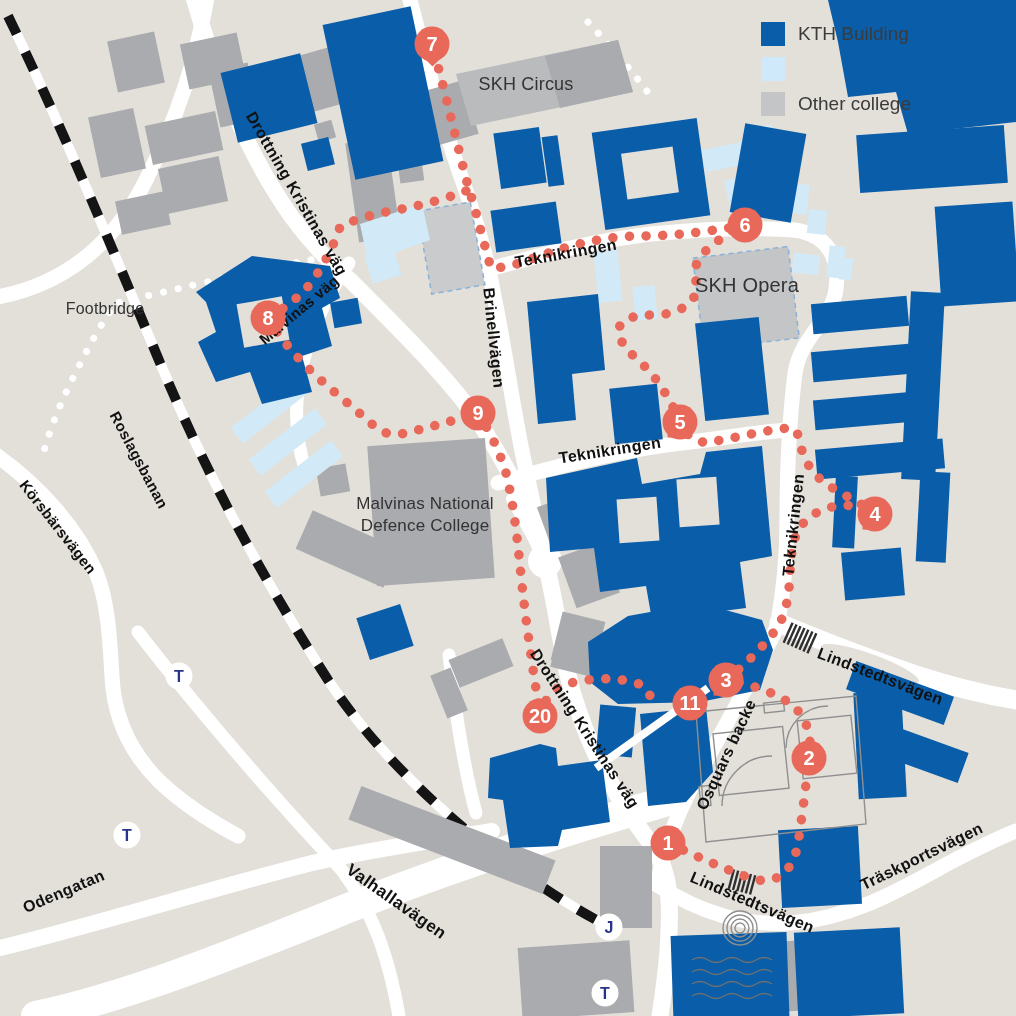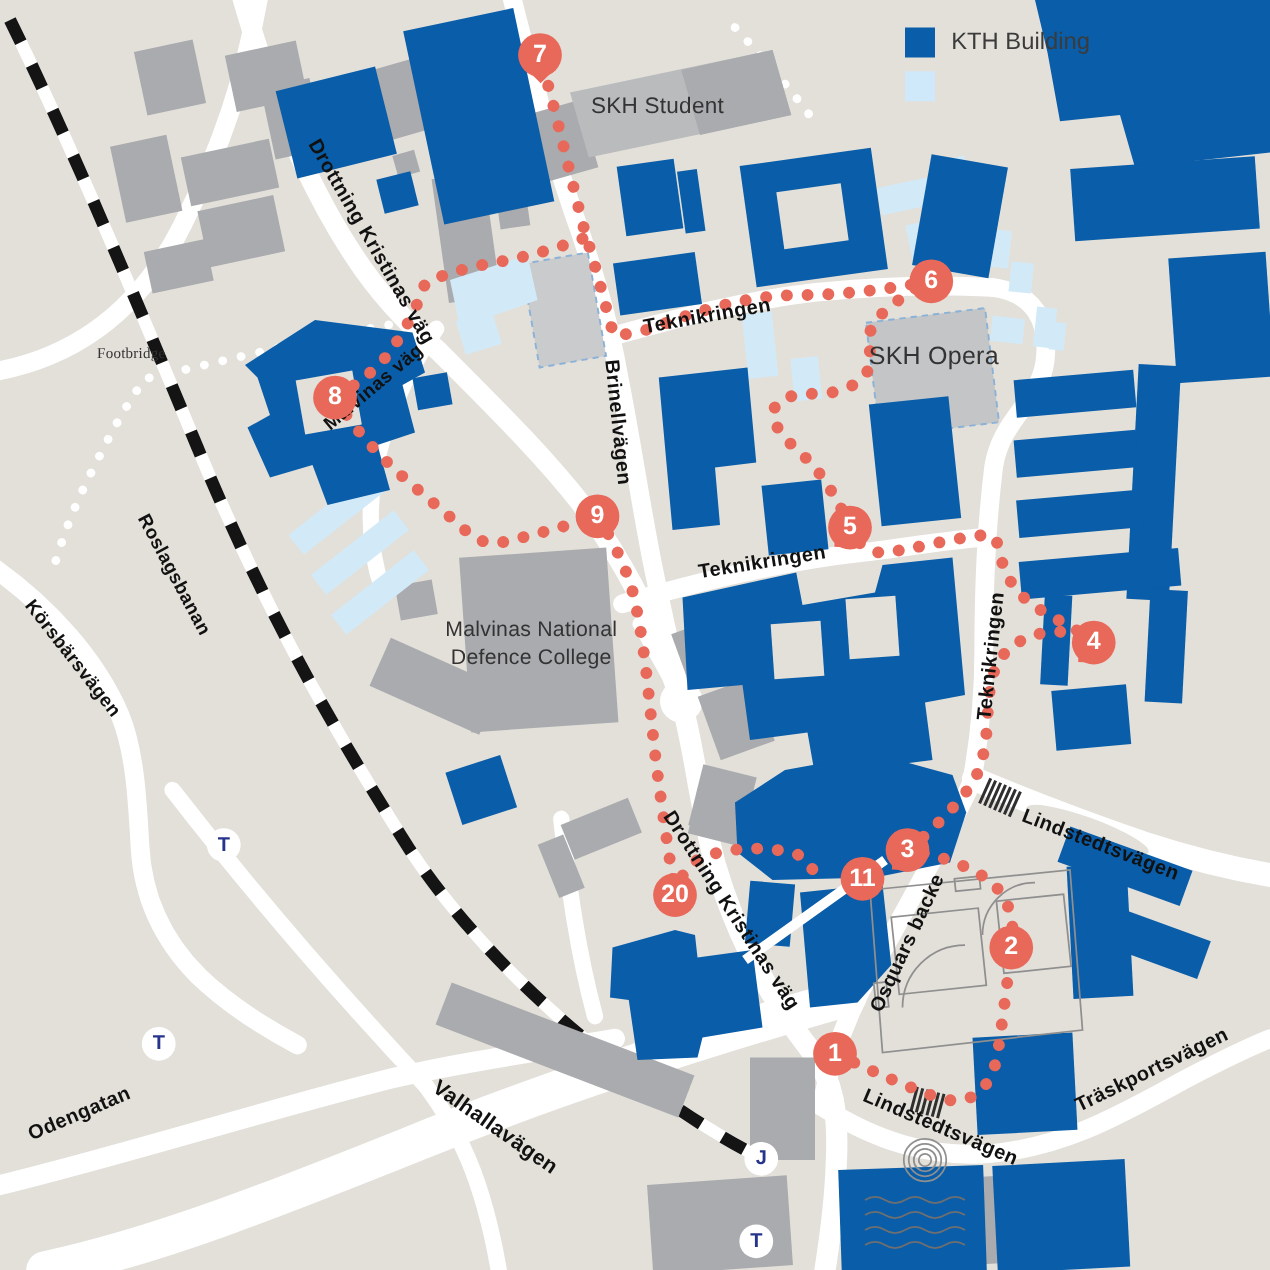--- a/index.html
+++ b/index.html
@@ -26,21 +26,21 @@
   .route-marker .tail{position:absolute;width:0;height:0;border:9px solid transparent;
     border-top-color:var(--c-route,#e8695a);z-index:1;}
   .tail-b{left:50%;bottom:-14px;margin-left:-9px;}
   .tail-bl{left:-4px;bottom:-7px;transform:rotate(48deg);}
   .station{
     position:absolute;width:27px;height:27px;border-radius:50%;background:#fff;
     color:var(--c-station,#27348b);font-weight:700;font-size:16px;
     display:flex;align-items:center;justify-content:center;
     transform:translate(-50%,-50%);
   }
-  .legend{position:absolute;left:724px;top:22px;display:flex;flex-direction:column;gap:11px;}
+  .legend{position:absolute;left:761px;top:22px;display:flex;flex-direction:column;gap:11px;}
   .legend-row{display:flex;align-items:center;gap:13px;}
   .swatch{width:24px;height:24px;flex:0 0 24px;}
   .legend-label{font-size:19px;color:#3b3b3b;}
 </style>
 </head>
 <body>
 
 <div id="map">
 
   <svg width="1016" height="1016" viewBox="0 0 1016 1016">
@@ -225,26 +225,26 @@
          M 875,514 C 856,498 832,492 815,474 C 805,463 800,447 797,431 C 795,429 792,428 788,428 C 758,431 729,440 707,442 C 697,443 688,436 684,430 L 680,422
          M 680,422 C 673,405 664,390 652,374 C 640,360 621,349 619,333 C 617,320 632,315 652,315 C 672,315 686,309 694,297 C 700,287 692,276 697,263 C 703,250 716,243 724,236 C 732,230 740,227 745,225
          M 745,225 C 712,231 676,236 640,236 C 602,236 562,247 526,261 C 512,266 500,268 491,268 C 484,244 477,214 468,186 C 459,152 448,104 441,78 C 437,62 434,52 432,44
          M 466,191 C 444,199 420,206 396,210 C 374,214 352,220 340,227 C 332,250 322,268 310,284 C 297,300 281,310 268,318
          M 268,318 C 279,336 292,352 307,367 C 327,387 352,406 373,425 C 381,432 391,436 401,434 C 427,428 452,421 478,413
          M 478,413 C 490,432 500,452 506,473 C 512,497 515,521 518,546 C 521,576 524,606 529,641 C 533,671 537,694 540,716
          M 540,716 C 544,701 551,690 564,685 C 589,677 619,677 639,684 C 646,687 650,694 653,703" stroke="var(--c-route)" stroke-width="9.5" stroke-linecap="round" stroke-dasharray="0.1 16.5" fill="none"></path>
   </svg>
 
   <div id="labels-layer" class="layer">
-      <div class="map-label place" style="left: 105px; top: 283px; font-size: 12px; font-family: Liberation Serif, serif; --r: 0deg;">Footbridge</div>
+      <div class="map-label place" style="left: 105px; top: 309px; font-size: 16px; --r: 0deg;">Footbridge</div>
       <div class="map-label street" style="left: 296px; top: 194px; font-size: 16px; --r: 60deg;">Drottning Kristinas väg</div>
       <div class="map-label street" style="left: 299px; top: 310px; font-size: 15px; --r: -40deg;">Malvinas väg</div>
       <div class="map-label street" style="left: 493px; top: 338px; font-size: 16px; --r: 84deg;">Brinellvägen</div>
       <div class="map-label street" style="left: 566px; top: 254px; font-size: 16px; --r: -10deg;">Teknikringen</div>
-      <div class="map-label place" style="left: 526px; top: 85px; font-size: 18px; --r: 0deg;">SKH Student</div>
+      <div class="map-label place" style="left: 526px; top: 85px; font-size: 18px; --r: 0deg;">SKH Circus</div>
       <div class="map-label place" style="left: 747px; top: 285px; font-size: 20px; --r: 0deg;">SKH Opera</div>
       <div class="map-label street" style="left: 139px; top: 460px; font-size: 15px; --r: 62deg;">Roslagsbanan</div>
       <div class="map-label street" style="left: 58px; top: 527px; font-size: 15px; --r: 52deg;">Körsbärsvägen</div>
       <div class="map-label street" style="left: 610px; top: 451px; font-size: 16px; --r: -9deg;">Teknikringen</div>
       <div class="map-label street" style="left: 794px; top: 525px; font-size: 16px; --r: -84deg;">Teknikringen</div>
       <div class="map-label place" style="left: 425px; top: 515px; font-size: 17px; --r: 0deg;">Malvinas National
 Defence College</div>
       <div class="map-label street" style="left: 880px; top: 677px; font-size: 16px; --r: 21deg;">Lindstedtsvägen</div>
       <div class="map-label street" style="left: 727px; top: 755px; font-size: 16px; --r: -65deg;">Osquars backe</div>
       <div class="map-label street" style="left: 584px; top: 729px; font-size: 16px; --r: 57deg;">Drottning Kristinas väg</div>
@@ -300,15 +300,19 @@
     </div>
 
   <div class="legend">
     <div class="legend-row">
       <span class="swatch" style="background: rgb(10, 93, 168);"></span>
       <span class="legend-label">KTH Building</span>
     </div>
     <div class="legend-row">
       <span class="swatch" style="background: rgb(207, 233, 250);"></span>
     </div>
+    <div class="legend-row">
+      <span class="swatch" style="background: rgb(195, 197, 199);"></span>
+      <span class="legend-label">Other college</span>
+    </div>
   </div>
 
 </div>
 
 </body></html>

